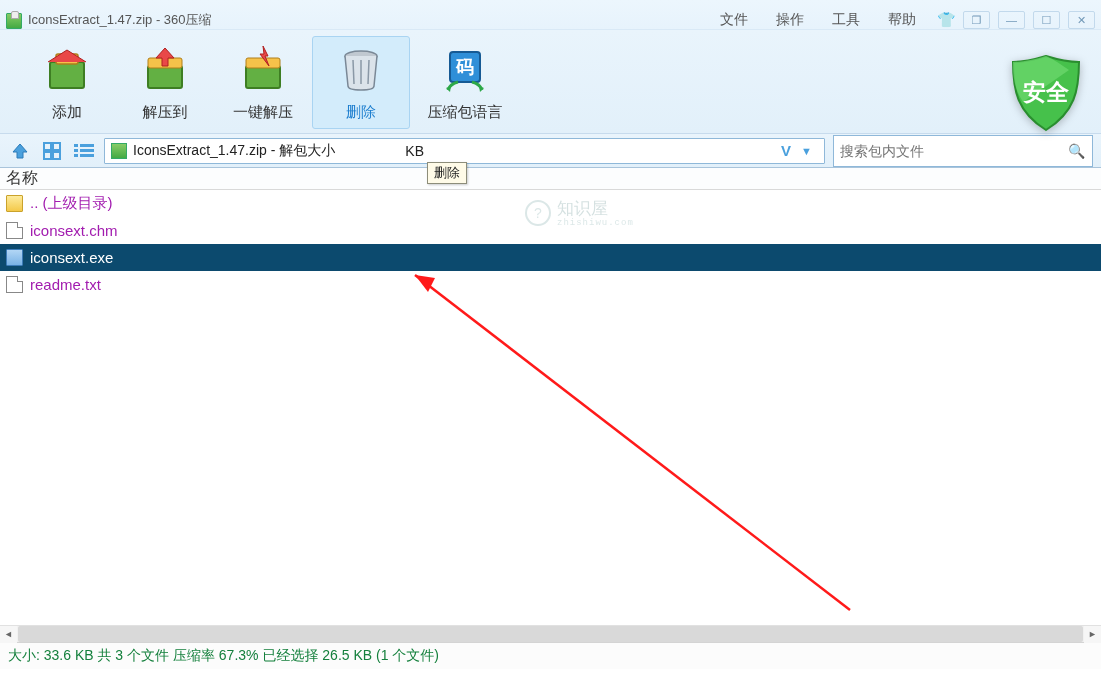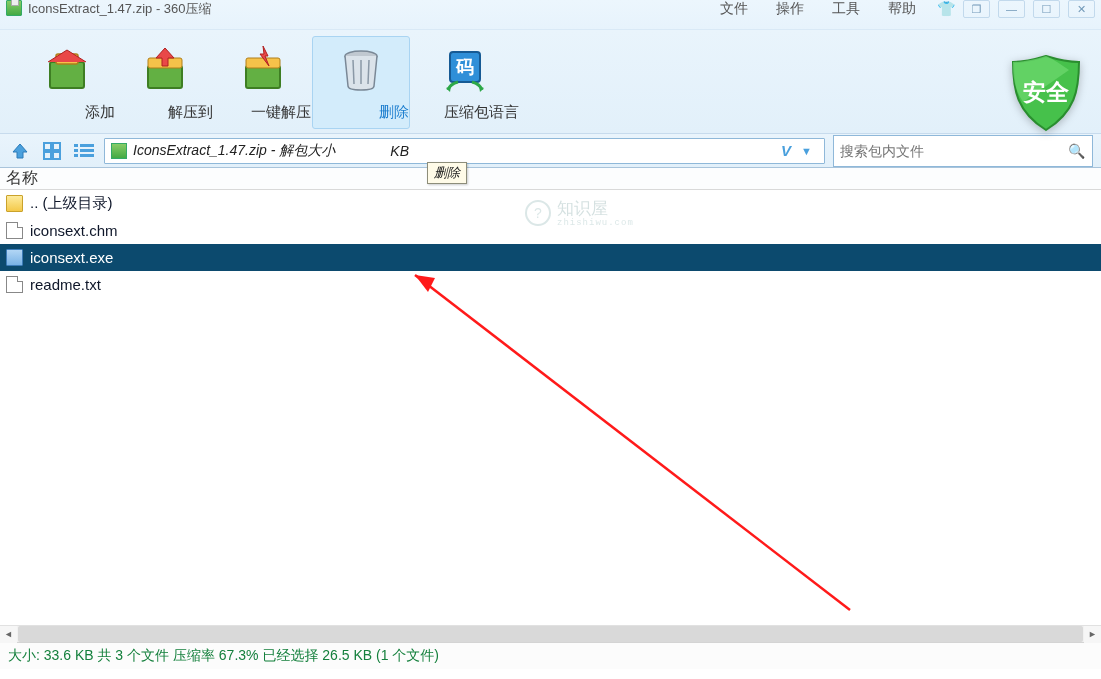--- a/index.html
+++ b/index.html
@@ -1,56 +1,56 @@
 <!DOCTYPE html>
 <html><head>
 <meta charset="utf-8">
 <style>
   * { box-sizing: border-box; margin: 0; padding: 0; font-family: "Microsoft YaHei", "Segoe UI", Tahoma, sans-serif; }
   html, body { width: 1101px; height: 679px; background: #fff; overflow: hidden; }
 
   
-  .titlebar { height: 30px; background: linear-gradient(#ecf6fd,#e7f3fc); display:flex; align-items:flex-start; padding:0 6px; border-bottom:1px solid #d9e9f6; gap:6px; }
+  .titlebar { height: 30px; background: linear-gradient(#ecf6fd,#e7f3fc); display:flex; align-items:flex-end; padding:0 6px; border-bottom:1px solid #d9e9f6; gap:6px; }
   .titlebar .app-icon { width:16px; height:16px; background:linear-gradient(#8c6,#4a4); border:1px solid #3a6; border-radius:1px; position:relative;}
   .titlebar .app-icon::after{content:"";position:absolute;top:-3px;left:4px;width:6px;height:6px;border:1px solid #aaa;background:#eee;border-radius:2px 2px 0 0;}
   .titlebar .title { font-size:13px; color:#555; }
   .titlebar .menus { margin-left:auto; display:flex; gap:28px; font-size:14px; color:#555; padding-right:15px;}
   .titlebar .menus span { cursor:default; }
   .titlebar .winctl { display:flex; gap:8px; align-items:center; }
   .titlebar .winbtn { width:27px; height:18px; border:1px solid #c2d9ec; border-radius:2px; display:flex; align-items:center; justify-content:center; font-size:11px; color:#7299b8; cursor:default;}
   .titlebar .shirt { width:20px;height:18px;display:flex;align-items:center;justify-content:center;color:#4aa0dd;font-size:15px;}
 
   
   .toolbar { height: 104px; background: linear-gradient(#e9f4fc,#e2f0fa); border-bottom:1px solid #c7dbed; display:flex; align-items:flex-start; padding:6px 18px; position:relative;}
   .tbtn { width:98px; text-align:center; font-size:15px; color:#333; cursor:default; padding-top:4px; padding-bottom:6px; border:1px solid transparent; border-radius:3px;}
   .tbtn.active { background:#d3ecfb; border:1px solid #a9d4f2; color:#1e7fcf; }
   .tbtn .ticon { width:56px; height:56px; margin:0 auto 6px; display:flex; align-items:center; justify-content:center; }
-  .tbtn .lbl { display:block;text-align:right; }
+  .tbtn .lbl { display:block; }
   .safe-shield { position:absolute; right:12px; top:20px; width:86px; height:86px; }
   .shield-svg { filter: drop-shadow(0 2px 4px rgba(0,0,0,0.25)); }
 
   
   .locrow { height: 34px; background: linear-gradient(#e9f4fc,#e2f0fa); border-bottom:1px solid #a9c4db; display:flex; align-items:center; padding:0 8px; gap:8px;}
   .nav-ico { width:24px; height:24px; display:flex; align-items:center; justify-content:center; font-size:16px; color:#3d8cd6; cursor:default;}
-  .locbox { flex:1; height:26px; border:1px solid #8fb8d9; background:#fff; border-radius:1px; display:flex; align-items:center; padding:0 6px; position:relative;font-style:italic;}
+  .locbox { flex:1; height:26px; border:1px solid #8fb8d9; background:#fff; border-radius:1px; display:flex; align-items:center; padding:0 6px; position:relative;}
   .locbox .zip-ico { width:16px;height:16px;background:linear-gradient(#8c6,#4a4);border:1px solid #3a6;margin-right:6px;}
   .locbox .txt { font-size:14px; color:#222; }
   .tooltip { position:absolute; top:23px; left:322px; background:#fffbe8; border:1px solid #8d8d7a; padding:1px 6px; font-size:13px; color:#222; box-shadow:1px 1px 2px rgba(0,0,0,0.2); }
   .locbox .vbtn { margin-left:auto; color:#4aa0dd; font-weight:bold; font-size:15px; padding:0 4px;}
   .locbox .dd { color:#4aa0dd; font-size:11px; padding:0 6px;}
   .search { width:260px; height:32px; border:1px solid #8fb8d9; background:#fff; display:flex; align-items:center; padding:0 6px;}
   .search input { flex:1; border:none; outline:none; font-size:14px; color:#555; background:transparent;}
   .search .mag { color:#5ea7df; font-size:14px; }
 
   
   .colhdr { height:22px; border-bottom:1px solid #d9d9d9; display:flex; align-items:center; font-size:16px; color:#333; padding-left:6px; background:#fcfdfe;}
   
   
   .filelist { height: 435px; background:#fff; position:relative; }
-  .frow { height:27px; display:flex; align-items:center; padding-left:6px; gap:7px; font-size:15px; color:#0f172a; cursor:default;}
+  .frow { height:27px; display:flex; align-items:center; padding-left:6px; gap:7px; font-size:15px; color:#a21caf; cursor:default;}
   .frow.sel { background:#0c4a6e; color:#fff; }
   .fico { width:17px; height:17px; flex-shrink:0; }
   .fico.folder { background:linear-gradient(#fdeb9c,#f4c94a); border:1px solid #caa22b; border-radius:1px;}
   .fico.doc { background:#fff; border:1px solid #888; position:relative;}
   .fico.doc::after{content:"";position:absolute;top:-1px;right:-1px;width:5px;height:5px;background:#fff;border-left:1px solid #888;border-bottom:1px solid #888;}
   .fico.exe { background:linear-gradient(#b2d6f5,#7ab3e6); border:1px solid #3d7cb8; border-radius:1px;}
   .fname { white-space:nowrap; }
 
   .watermark { position:absolute; top:7px; left:525px; display:flex; align-items:center; gap:6px; opacity:0.35; font-size:17px; color:#8aa; pointer-events:none;}
   .watermark .wm-ico { width:26px;height:26px;border:2px solid #9bb; border-radius:50%; display:flex;align-items:center;justify-content:center; color:#9bb; font-size:14px;}
@@ -173,21 +173,21 @@
         <rect x="6" y="1" width="14" height="3" fill="#4aa0dd"></rect>
         <rect x="0" y="6" width="4" height="3" fill="#4aa0dd"></rect>
         <rect x="6" y="6" width="14" height="3" fill="#4aa0dd"></rect>
         <rect x="0" y="11" width="4" height="3" fill="#4aa0dd"></rect>
         <rect x="6" y="11" width="14" height="3" fill="#4aa0dd"></rect>
       </svg>
   </div>
   <div class="locbox">
     <div class="zip-ico"></div>
     <span class="txt">IconsExtract_1.47.zip - 解包大小</span>
-    <span class="txt" style="margin-left:55px">KB</span>
+    <span class="txt" style="margin-left:70px">KB</span>
     <div class="tooltip">删除</div>
     <span class="vbtn">V</span>
     <span class="dd">▼</span>
   </div>
   <div class="search">
     <input placeholder="搜索包内文件" style="">
     <span class="mag">🔍</span>
   </div>
 </div>
 

